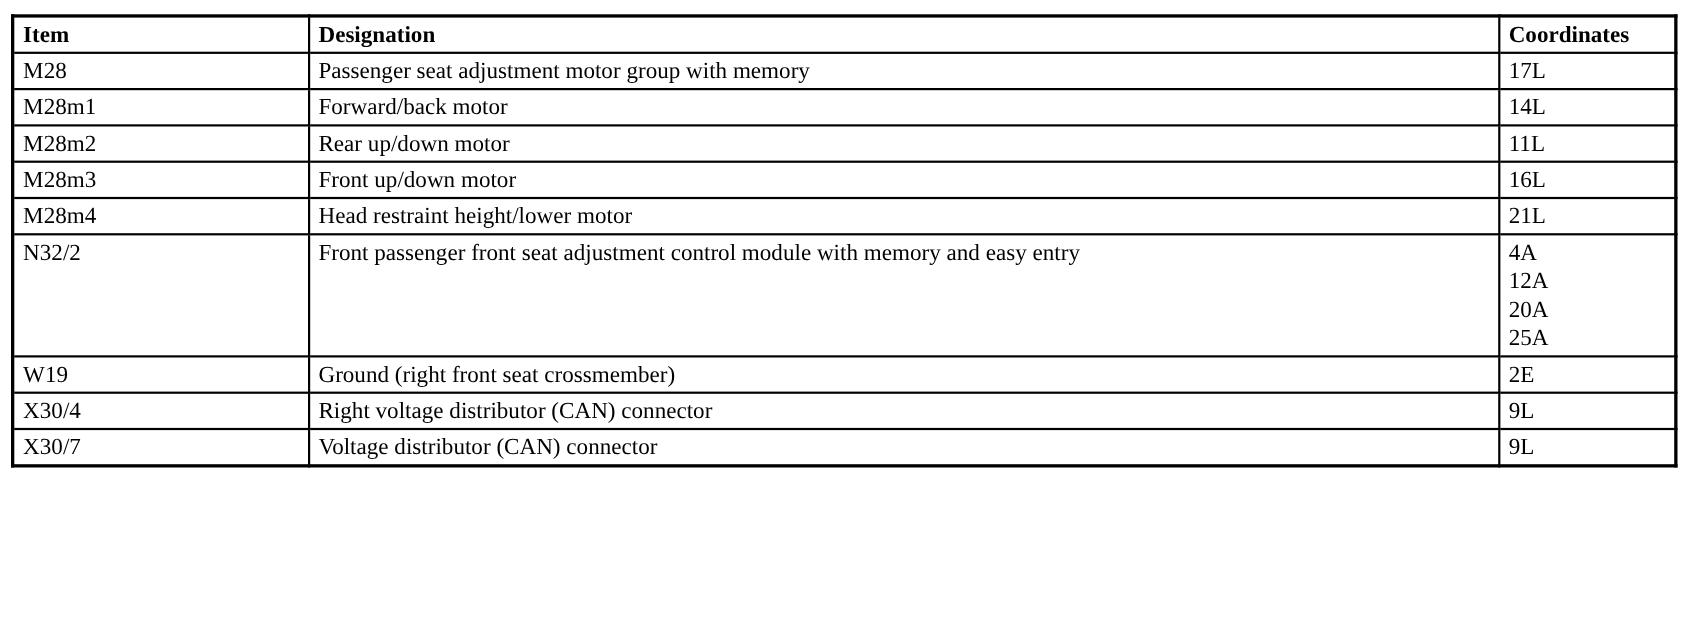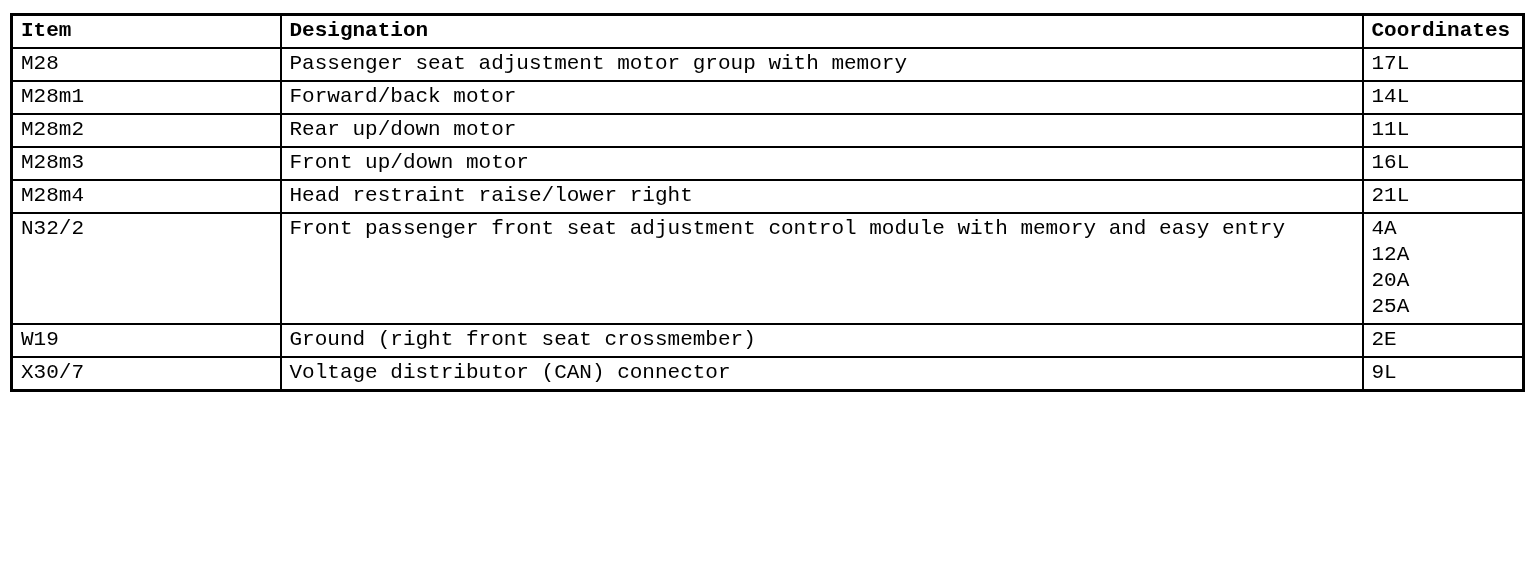--- a/index.html
+++ b/index.html
@@ -7,21 +7,21 @@
     padding: 0;
     background: #ffffff;
     width: 1536px;
     height: 572px;
     overflow: hidden;
   }
   .page {
     width: 1536px;
     height: 572px;
     position: relative;
-    font-family: Liberation Mono, monospace;
+    font-family: Liberation Serif, serif;
     color: #000000;
   }
   table.legend {
     position: absolute;
     left: 10px;
     top: 13px;
     border-collapse: collapse;
     table-layout: fixed;
     width: 1512px;
     border: 3px solid #000000;
@@ -80,36 +80,41 @@
     <td>Rear up/down motor</td>
     <td>11L</td>
   </tr>
         <tr>
     <td>M28m3</td>
     <td>Front up/down motor</td>
     <td>16L</td>
   </tr>
         <tr>
     <td>M28m4</td>
-    <td>Head restraint raise/lower right</td>
+    <td>Head restraint height/lower motor</td>
     <td>21L</td>
   </tr>
         <tr>
     <td>N32/2</td>
     <td>Front passenger front seat adjustment control module with memory and easy entry</td>
     <td>4A
 12A
 20A
 25A</td>
   </tr>
         <tr>
     <td>W19</td>
     <td>Ground (right front seat crossmember)</td>
     <td>2E</td>
   </tr>
         <tr>
+    <td>X30/4</td>
+    <td>Right voltage distributor (CAN) connector</td>
+    <td>9L</td>
+  </tr>
+        <tr>
     <td>X30/7</td>
     <td>Voltage distributor (CAN) connector</td>
     <td>9L</td>
   </tr>
       </tbody>
   </table>
 </div>
 
 </body></html>

